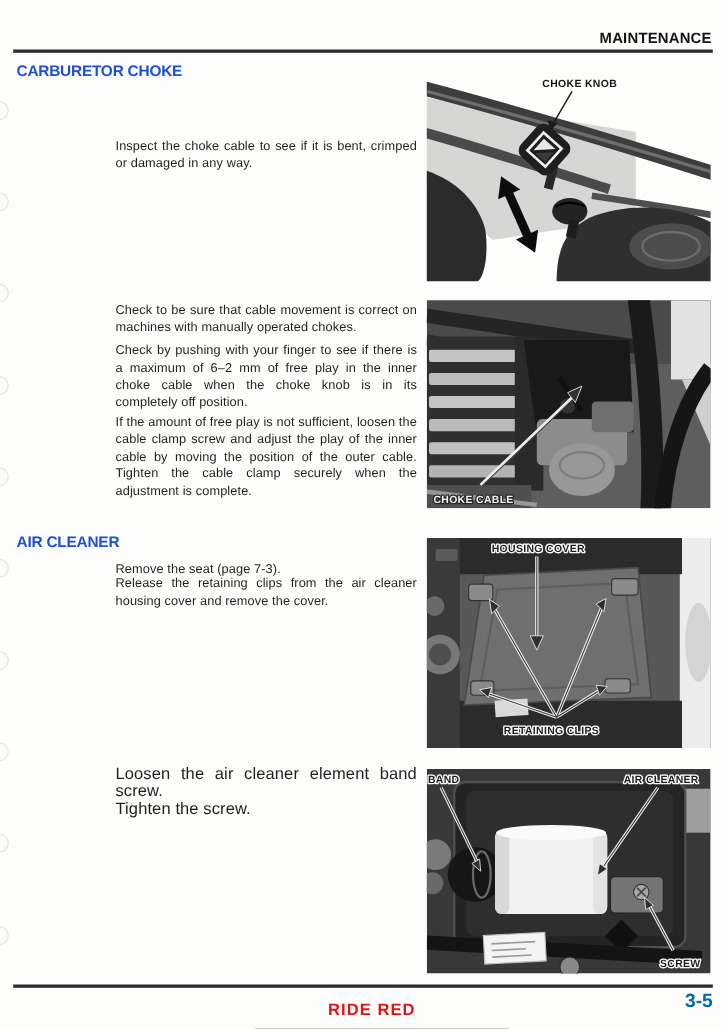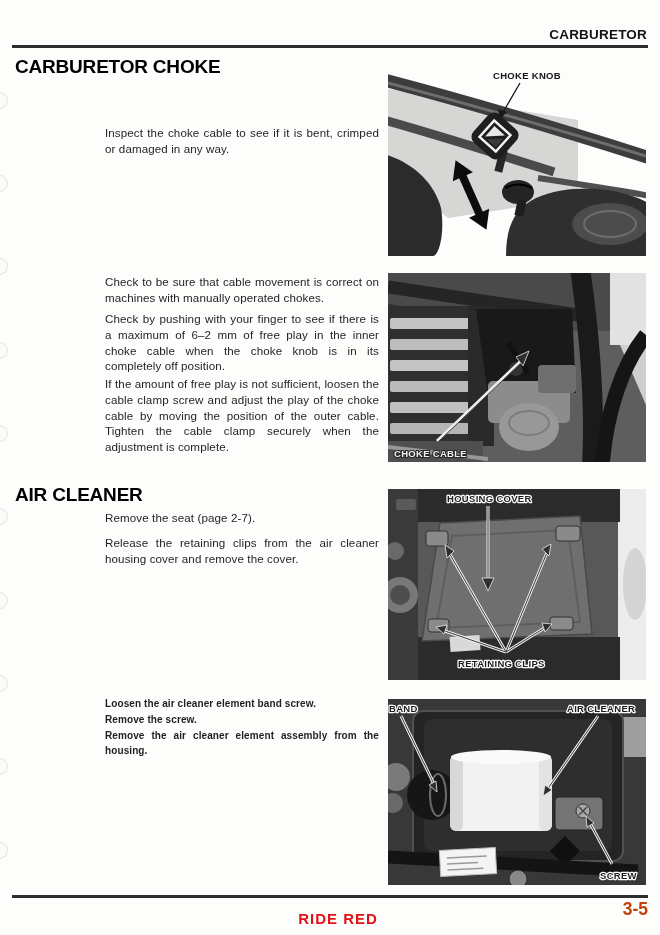--- a/index.html
+++ b/index.html
@@ -4,27 +4,27 @@
 <style>
   * { margin:0; padding:0; box-sizing:border-box; }
   html,body { background:#9a9a9a; }
   .page {
     position:relative; width:660px; height:935px; margin:0 auto;
     background:#fdfdfc; overflow:hidden;
     font-family:"Liberation Sans", sans-serif; color:#1e1e1e;
   }
   .rule { position:absolute; left:12px; width:636px; height:3px; background:#2d2d2d; }
   .hdr-title { position:absolute; right:13px; top:27px; font-size:13.5px; font-weight:bold; letter-spacing:.2px; color:#141414; }
-  .sec-h { position:absolute; left:15px; font-size:19px; font-weight:bold; letter-spacing:-.2px; color:#000000; }
+  .sec-h { position:absolute; left:15px; font-size:14px; font-weight:bold; letter-spacing:-.2px; color:#1d4ed8; }
   .para { position:absolute; left:105px; width:274px; font-size:11.6px; line-height:15.8px; text-align:justify; color:#1f1f1f; letter-spacing:.1px; }
-  .step { font-size:10px; line-height:15.8px; text-align:justify;font-weight:bold; }
+  .step { font-size:15px; line-height:15.8px; text-align:justify; }
   .photo { position:absolute; left:388px; display:block; }
   .hole { position:absolute; left:-9px; width:17px; height:17px; border-radius:50%;
           border:1.5px solid #e3e3e1; background:#fbfbfa; }
-  .pg-num { position:absolute; right:12px; top:899px; font-size:17.5px; font-weight:bold; color:#c2410c; }
+  .pg-num { position:absolute; right:12px; top:899px; font-size:17.5px; font-weight:bold; color:#0369a1; }
   .slogan { position:absolute; left:0; right:0; top:910px; text-align:center;
             font-size:15px; font-weight:bold; letter-spacing:1px; color:#e01319;padding-left:16px; }
   
   text.plabel { font-family:"Liberation Sans", sans-serif; font-weight:bold; font-size:9.5px; letter-spacing:.3px; }
   .halo  { paint-order:stroke; stroke:#ffffff; stroke-width:2.4px; stroke-linejoin:round; fill:#1c1c1c; }
   .halo-dark { paint-order:stroke; stroke:#242424; stroke-width:2.2px; stroke-linejoin:round; fill:#f2f2f2; }
   .wline { stroke:#ededed; stroke-width:3; fill:none; }
   .wcore { stroke:#3c3c3c; stroke-width:1; fill:none; }
   .whead { fill:#2f2f2f; stroke:#ededed; stroke-width:.8; }
 </style>
@@ -39,36 +39,35 @@
     <div class="hole" style="top:258px"></div>
     <div class="hole" style="top:342px"></div>
     <div class="hole" style="top:425px"></div>
     <div class="hole" style="top:508px"></div>
     <div class="hole" style="top:592px"></div>
     <div class="hole" style="top:675px"></div>
     <div class="hole" style="top:758px"></div>
     <div class="hole" style="top:842px"></div>
   </div>
 
-  <div class="hdr-title">CARBURETOR</div>
+  <div class="hdr-title">MAINTENANCE</div>
   <div class="rule" style="top:45px"></div>
 
   <div class="sec-h" style="top:56px">CARBURETOR CHOKE</div>
   <div class="para" style="top:125px">Inspect the choke cable to see if it is bent, crimped or damaged in any way.</div>
   <div class="para" style="top:274px">Check to be sure that cable movement is correct on machines with manually operated chokes.</div>
   <div class="para" style="top:311px">Check by pushing with your finger to see if there is a maximum of 6–2 mm of free play in the inner choke cable when the choke knob is in its completely off position.</div>
-  <div class="para" style="top:376px">If the amount of free play is not sufficient, loosen the cable clamp screw and adjust the play of the choke cable by moving the position of the outer cable. Tighten the cable clamp securely when the adjustment is complete.</div>
+  <div class="para" style="top:376px">If the amount of free play is not sufficient, loosen the cable clamp screw and adjust the play of the inner cable by moving the position of the outer cable. Tighten the cable clamp securely when the adjustment is complete.</div>
 
   <div class="sec-h" style="top:484px">AIR CLEANER</div>
-  <div class="para" style="top:510px">Remove the seat (page 2-7).</div>
-  <div class="para" style="top:535px">Release the retaining clips from the air cleaner housing cover and remove the cover.</div>
+  <div class="para" style="top:510px">Remove the seat (page 7-3).</div>
+  <div class="para" style="top:523px">Release the retaining clips from the air cleaner housing cover and remove the cover.</div>
   <div class="para" style="top:696px">
     <div class="step">Loosen the air cleaner element band screw.</div>
-    <div class="step">Remove the screw.</div>
-    <div class="step">Remove the air cleaner element assembly from the housing.</div>
+    <div class="step">Tighten the screw.</div>
   </div>
 
   <svg class="photo" style="top:66px" width="258" height="190" viewBox="0 0 258 190">
     <g>
       <polygon points="-4,22 190,54 190,132 60,152 -4,102" fill="#d6d6d5"></polygon>
       <path d="M-4,14 C 80,36 180,66 262,92" stroke="#3d3d3d" stroke-width="13" fill="none"></path>
       <path d="M-4,16 C 80,38 178,66 258,90" stroke="#6e6e6e" stroke-width="3" fill="none"></path>
       <path d="M-4,54 C 60,72 122,92 166,106" stroke="#4a4a4a" stroke-width="9" fill="none"></path>
       <path d="M150,112 C 190,118 230,124 262,130" stroke="#4f4f4f" stroke-width="6" fill="none"></path>
       <path d="M-4,88 C 26,97 46,117 53,142 C 57,167 51,190 45,190 L-4,190 Z" fill="#2b2b2b"></path>

